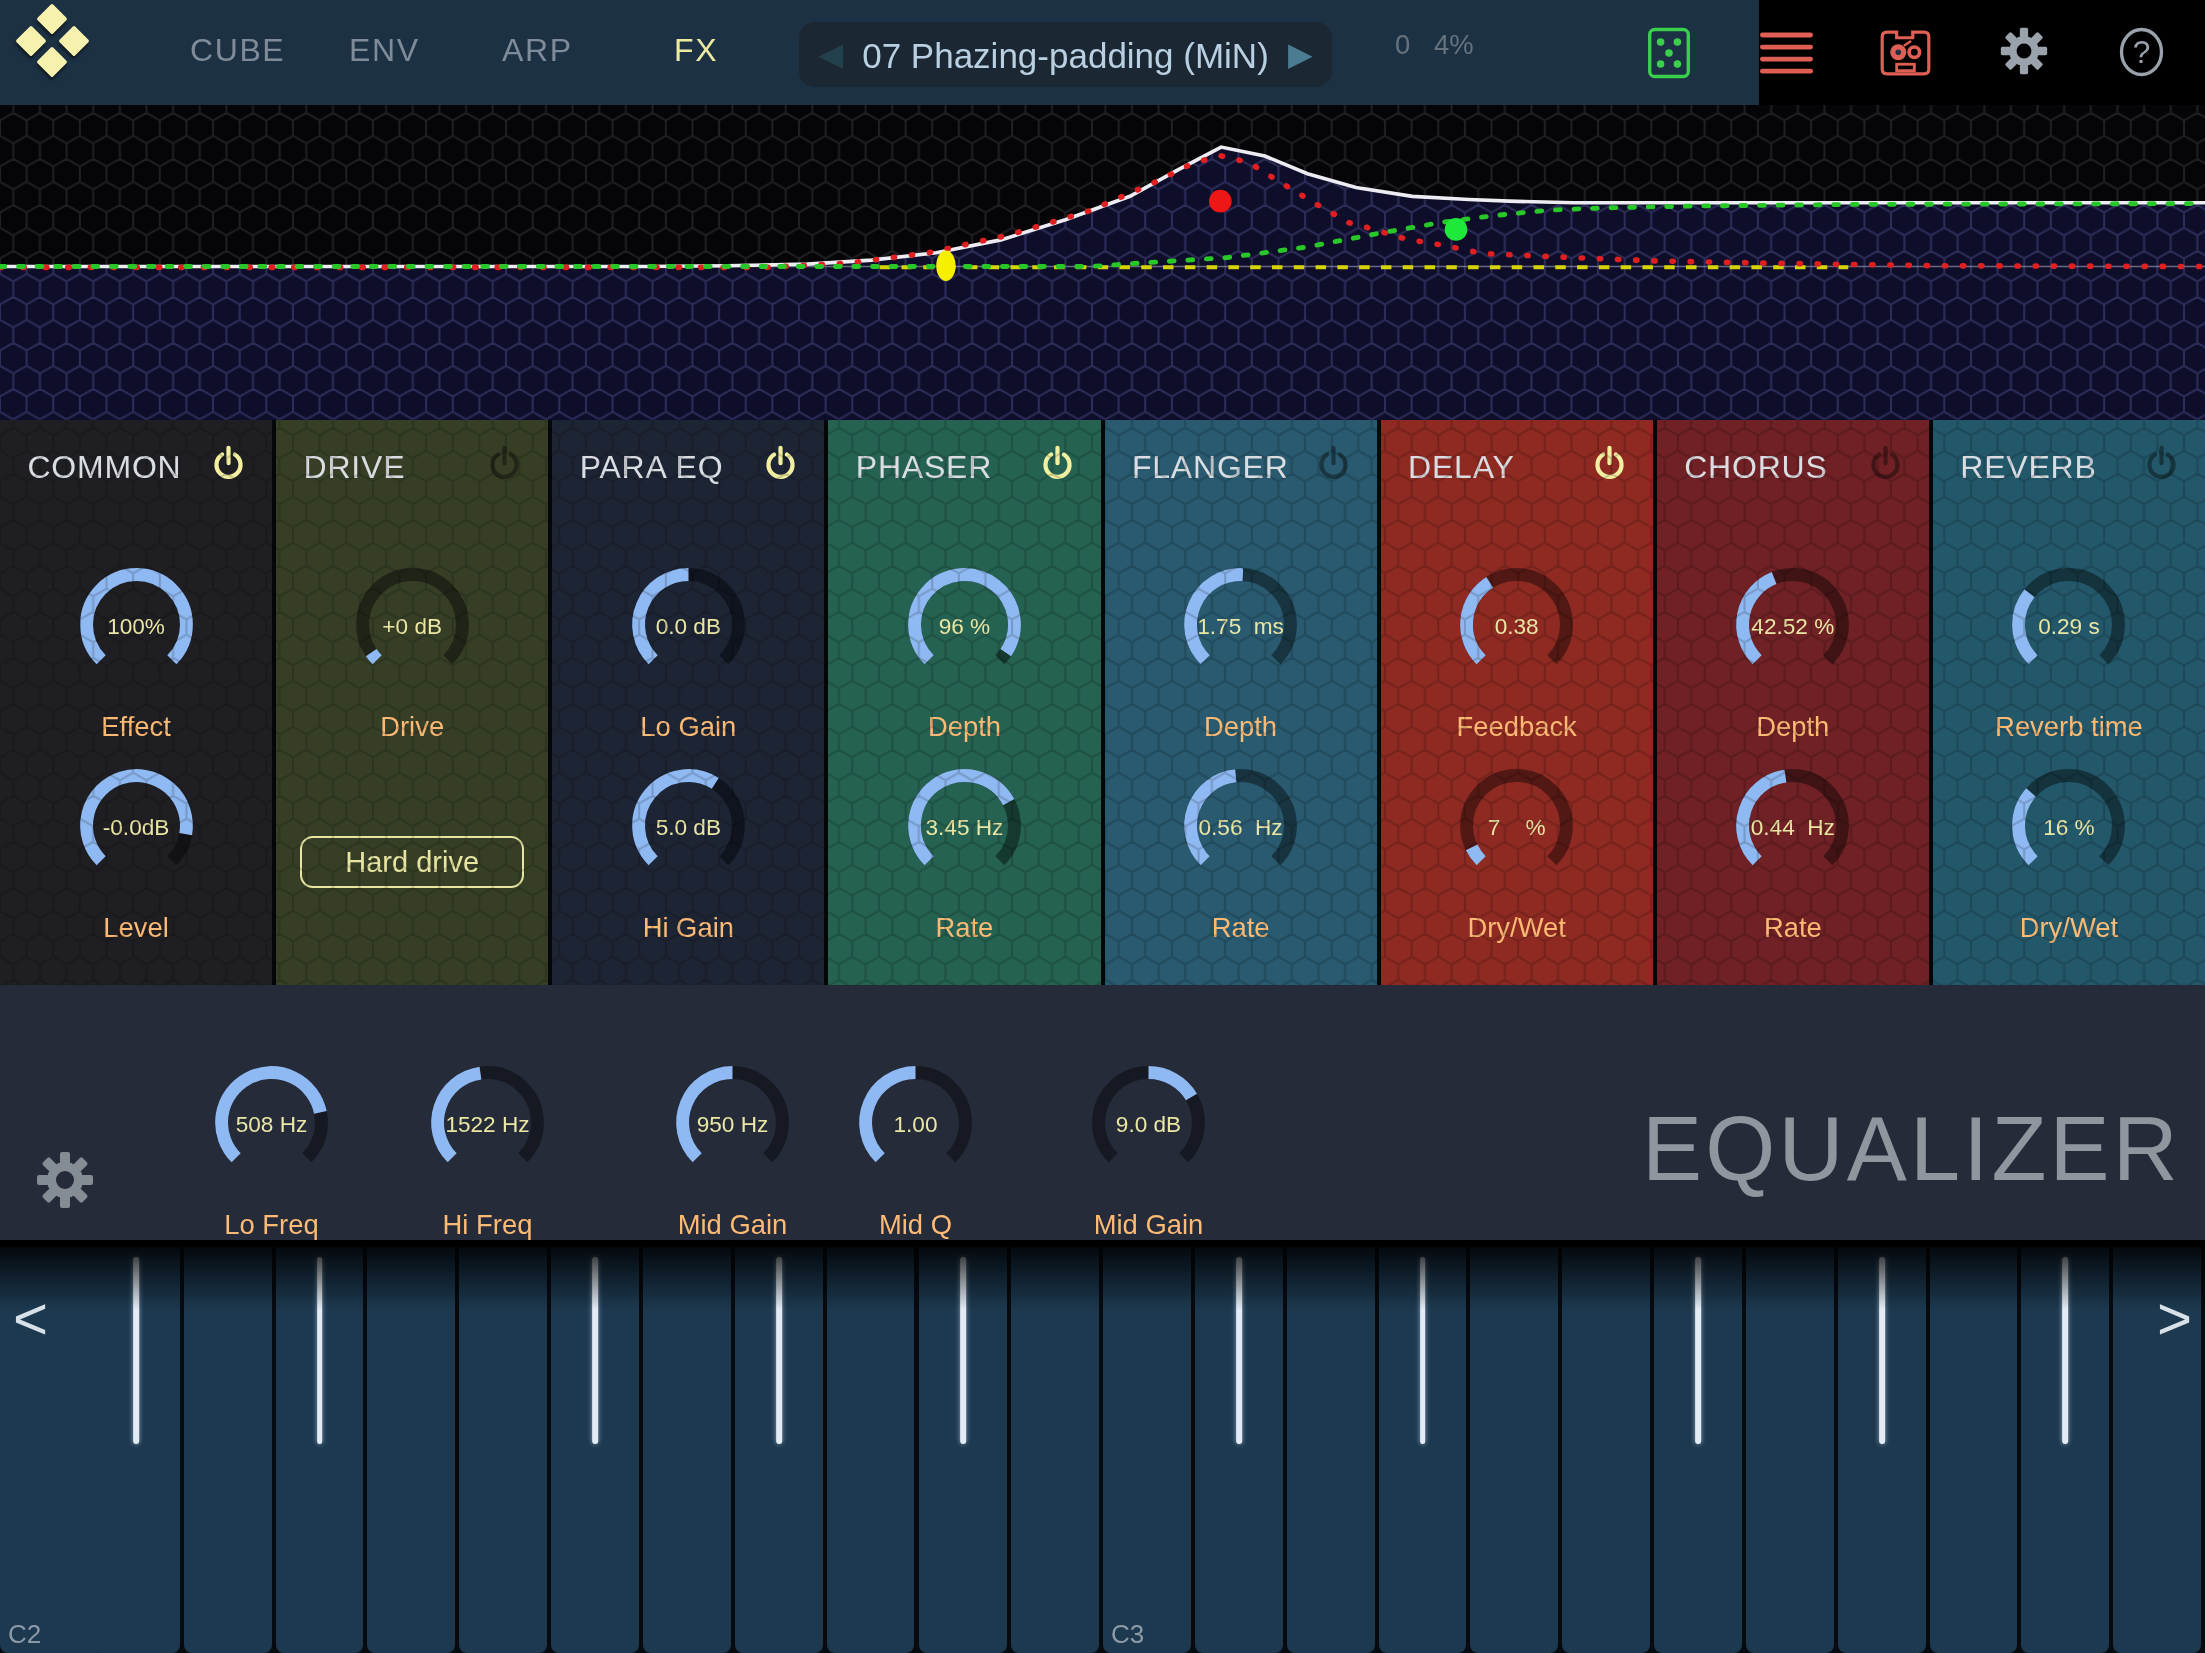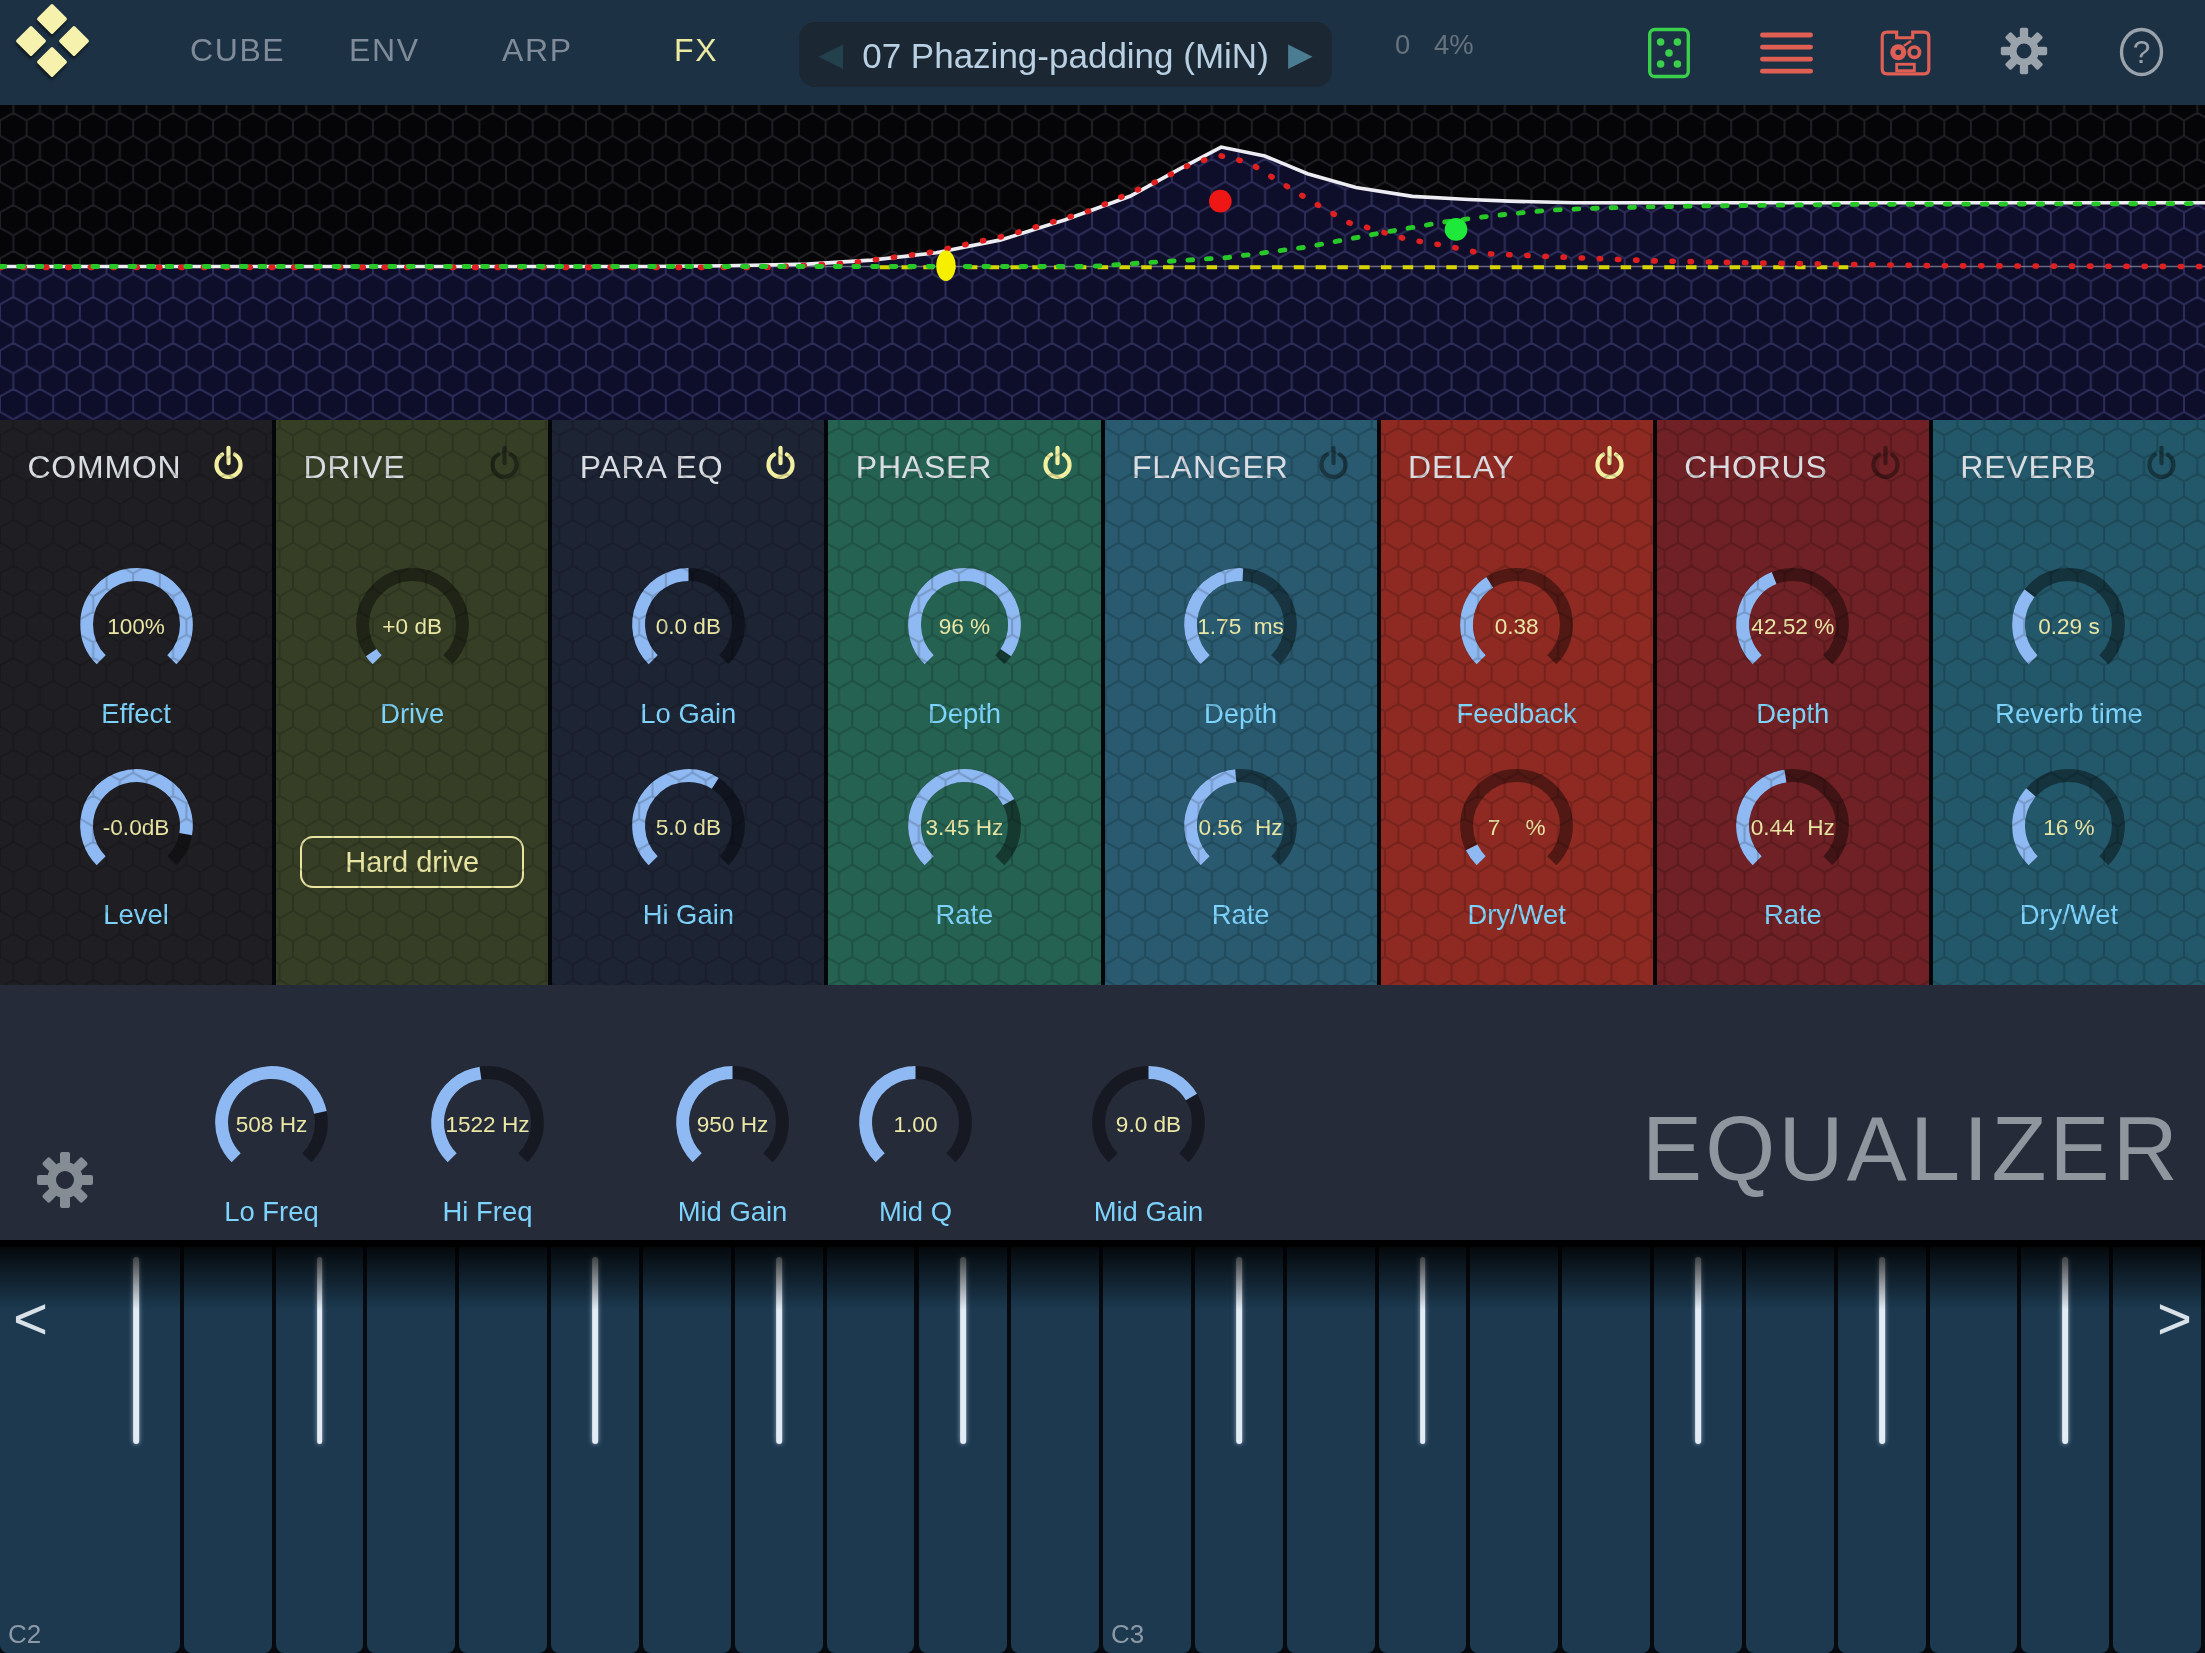--- a/index.html
+++ b/index.html
@@ -1,19 +1,19 @@
 <!DOCTYPE html>
 <html style="font-size:13px"><head>
 <meta charset="utf-8">
 <style>
   html,body{margin:0;padding:0;background:#000;}
   body{width:2205px;height:1653px;overflow:hidden;position:relative;
        font-family:"Liberation Sans", sans-serif; -webkit-font-smoothing:antialiased;}
   
-  .topbar{position:absolute;left:0;top:0;width:2205px;height:105px;background:#1d3144;}
+  .topbar{position:absolute;left:0;top:0;width:1759px;height:105px;background:#1d3144;}
   .logo{position:absolute;left:18px;top:3.2px;width:74px;height:89px;}
   .logo .dia{position:absolute;width:22px;height:22px;background:#f6f2ae;
              transform:rotate(45deg);box-shadow:1.6px 2.4px 3.2px rgba(0,0,0,.55);border-radius:1.6px;}
   .tab{position:absolute;top:32px;font-size:32px;letter-spacing:1.6px;color:#7f8b99;}
   .tab.active{color:#ece9a0;}
   .preset{position:absolute;left:799px;top:22px;width:533px;height:65px;background:#1b2733;
           border-radius:16px;}
   .preset .arr{position:absolute;top:0;height:65px;line-height:65px;font-size:32px;}
   .preset .arr.l{left:19.4px;color:#23404d;}
   .preset .arr.r{right:19.4px;color:#4a7d92;}
@@ -32,21 +32,21 @@
   .p-power{position:absolute;right:24px;top:22.6px;width:39px;height:42px;}
   .p-power svg{width:39px;height:42px;}
   .p-power.on{color:#f2efa0;}
   .p-power.off{color:rgba(5,5,5,0.42);}
   .kblock{position:absolute;left:0;right:0;text-align:center;}
   .kblock.k1{top:136px;} .kblock.k2{top:337px;}
   .knob{position:relative;width:153px;height:141px;margin:0 auto;}
   .knob svg{position:absolute;left:0;top:0;}
   .kval{position:absolute;left:0;right:0;top:58px;text-align:center;font-size:22.6px;
         color:#eae6a4;white-space:pre;}
-  .klabel{margin-top:1px;font-size:27.4px;color:#7dd3fc;}
+  .klabel{margin-top:14px;font-size:27.4px;color:#fdba74;}
   .track{fill:none;stroke:rgba(0,0,0,0.42);stroke-width:16;}
   .fillarc{fill:none;stroke:#8fb9f2;stroke-width:16;}
   .hardbtn{position:absolute;left:50%;transform:translateX(-50%);top:416px;width:220px;height:48px;
            line-height:48px;text-align:center;border:2.4px solid #e8e4a2;border-radius:13px;
            color:#e8e4a2;font-size:29px;background:transparent;}
   .panels-hex{position:absolute;left:0;top:420px;width:2205px;height:565px;pointer-events:none;}
   
   .eqsec{position:absolute;left:0;top:985px;width:2205px;height:262px;background:#262b3a;
          border-bottom:7.3px solid #000;box-sizing:border-box;}
   .eqknob{position:absolute;width:153px;text-align:center;}

